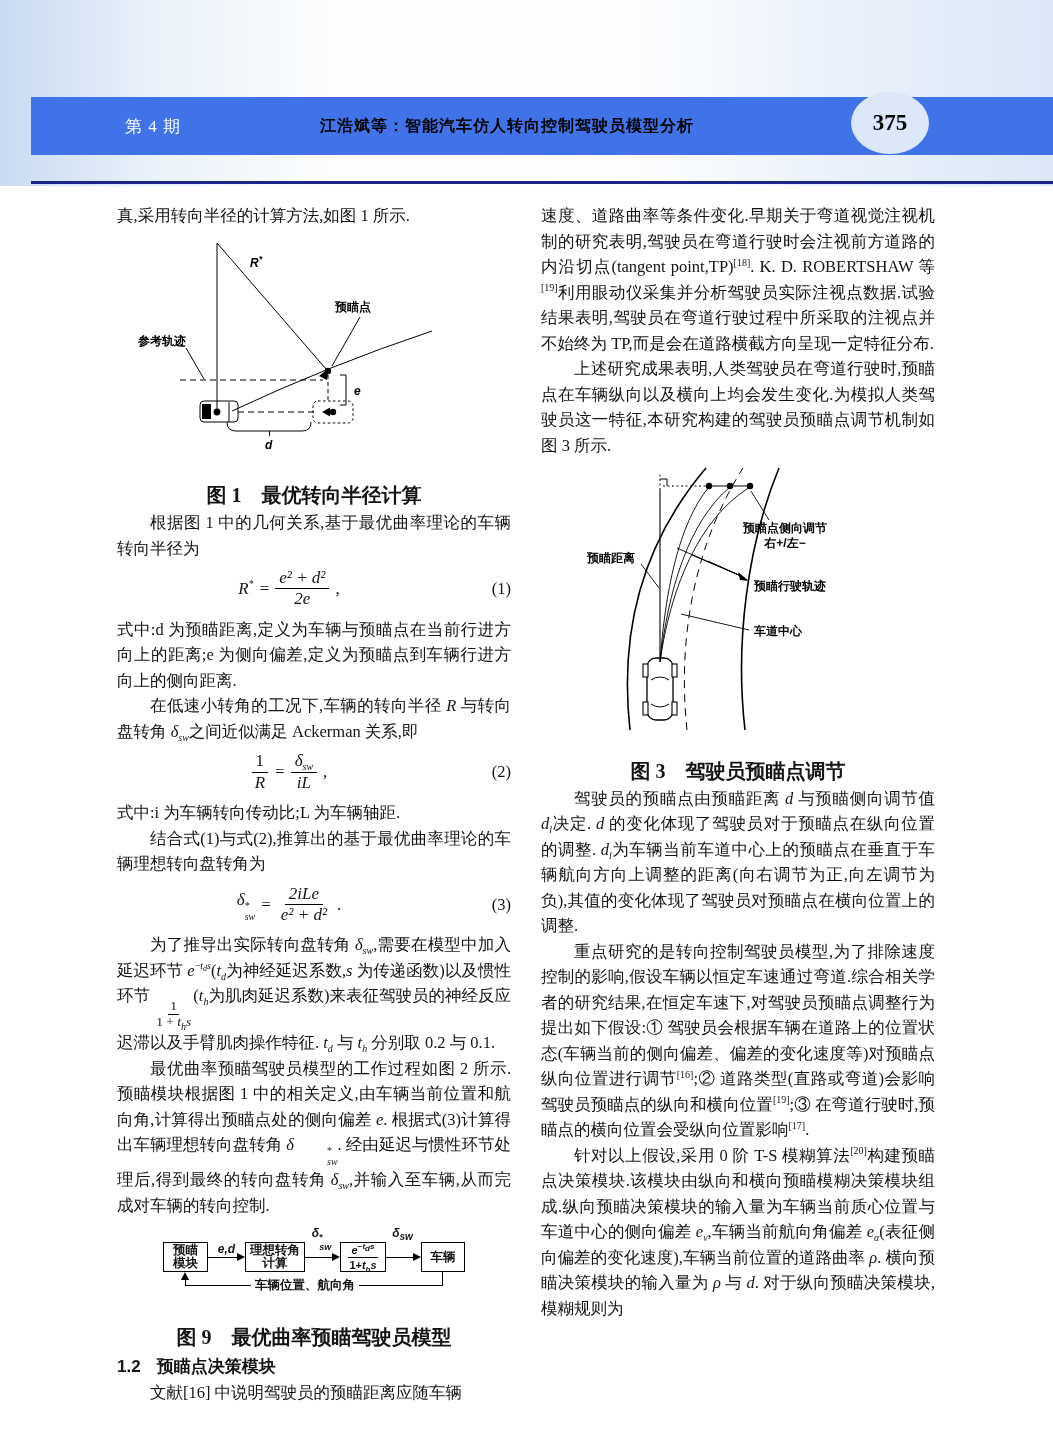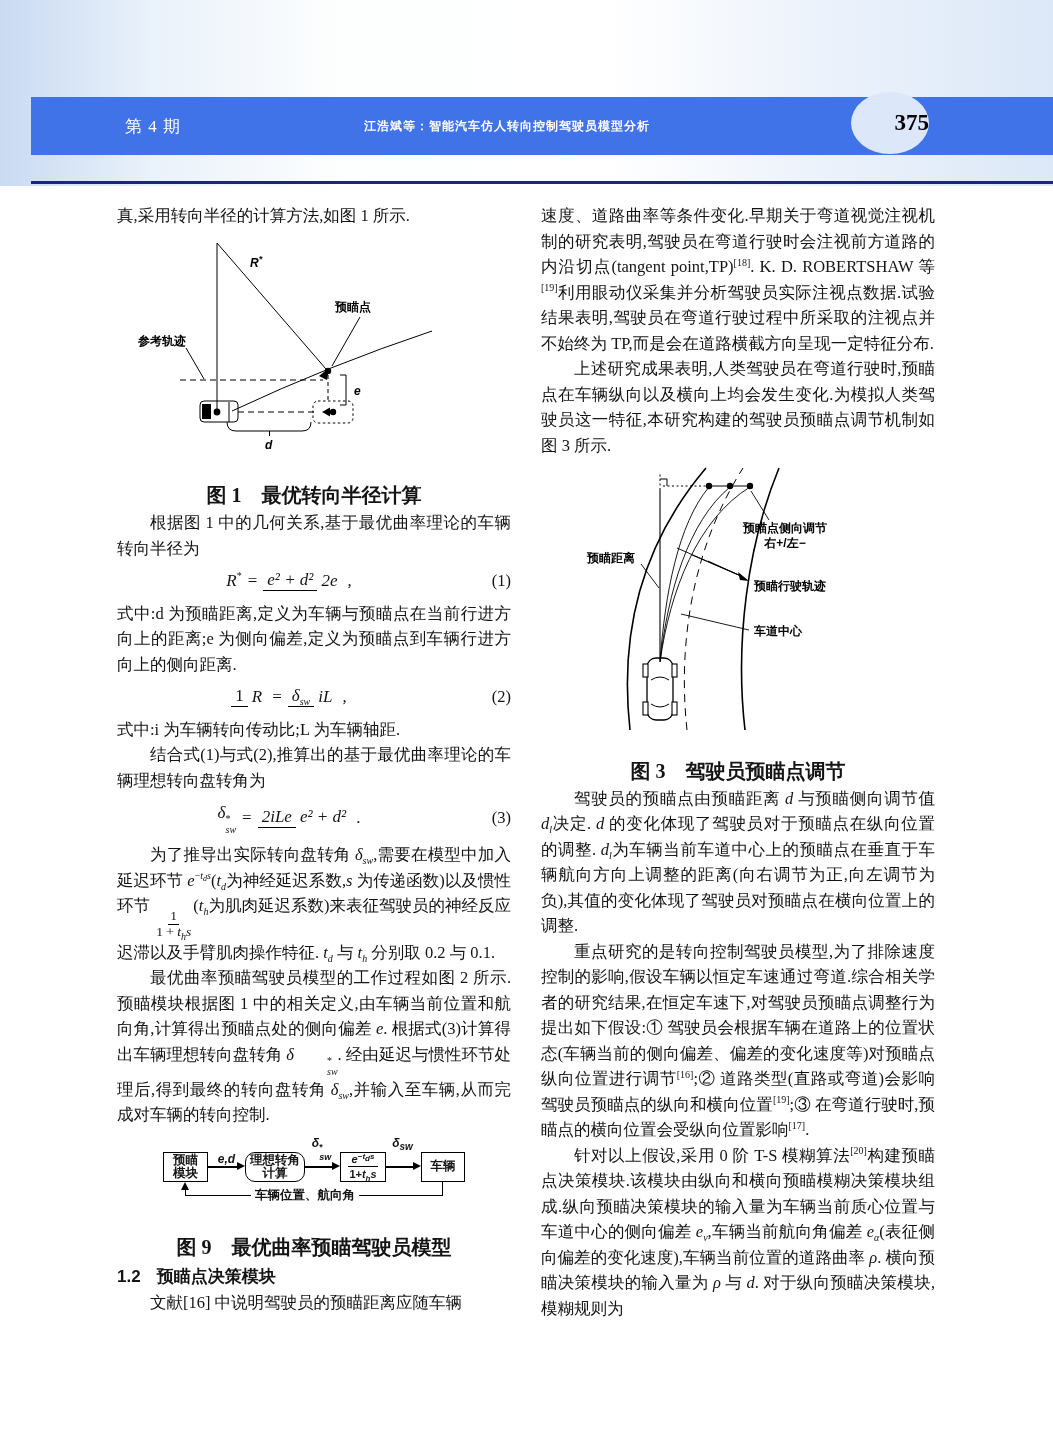--- a/index.html
+++ b/index.html
@@ -5,41 +5,41 @@
   html,body{margin:0;padding:0;background:#fff;}
   .page{position:relative;width:1053px;height:1445px;background:#fff;overflow:hidden;
         font-family:"Liberation Serif","DejaVu Serif",serif;color:#141414;}
   
   .header-zone{position:absolute;left:0;top:0;width:1053px;height:186px;
     background:linear-gradient(90deg,#c9daf2 0%,#e9f1fa 14%,#fdfefe 32%,#ffffff 58%,#eaf1fb 80%,#dce8f8 100%);}
   .header-bar{position:absolute;left:31px;top:97px;right:0;height:58px;background:#4173e8;}
   .issue-label{position:absolute;left:94px;top:0;height:58px;display:flex;align-items:center;
     color:#fff;font-size:17px;font-weight:normal;letter-spacing:1px;}
   .running-title{position:absolute;left:150px;right:220px;top:0;height:58px;display:flex;
-    align-items:center;justify-content:center;color:#ffffff;font-size:12px;font-weight:bold;letter-spacing:1px;}
+    align-items:center;justify-content:center;color:#000000;font-size:16px;font-weight:bold;letter-spacing:1px;}
   .page-circle{position:absolute;left:851px;top:92px;width:78px;height:62px;border-radius:50%;
-    background:#dce8fa;display:flex;align-items:center;justify-content:flex-end;
+    background:#dce8fa;display:flex;align-items:center;justify-content:center;
     font-size:23px;font-weight:bold;color:#000;}
   .header-rule{position:absolute;left:31px;top:181px;right:0;height:3px;background:#1c2487;}
   
   .col{position:absolute;top:203px;width:394px;font-size:16.5px;line-height:25.5px;text-align:justify;}
   .col-left{left:117px;}
   .col-right{left:541px;}
   .para{margin:0;}
   .ind{text-indent:2em;}
   .mi{font-style:italic;}
   sup{font-size:10px;line-height:0;margin-top:8px;}
   sub{font-size:10px;line-height:0;font-style:italic;}
   sup .ssub{font-size:8px;vertical-align:-2px;font-style:italic;}
   .refsup{font-size:10px;line-height:0;font-style:normal;}
   
   .eq{display:flex;align-items:center;margin:7px 0;}
   .eq-body{flex:1;display:flex;align-items:center;justify-content:center;gap:6px;font-size:17px;}
   .eq-no{width:50px;text-align:right;font-size:16.5px;}
-  .fr{display:inline-flex;flex-direction:row;align-items:center;line-height:1.2;}
+  .fr{display:inline-flex;flex-direction:column;align-items:center;line-height:1.2;}
   .fr .top{padding:0 4px;border-bottom:1.3px solid #000;}
   .fr .bot{padding:0 4px;}
   .ss{display:inline-flex;flex-direction:column;align-items:flex-start;vertical-align:-4px;
       line-height:1;font-size:10px;font-style:italic;gap:1px;}
   .ifr{display:inline-flex;flex-direction:column;align-items:center;vertical-align:-9px;
       line-height:1.1;font-size:13.5px;margin:0 2px;text-indent:0;}
   .ifr .top{padding:0 2px;border-bottom:1px solid #000;}
   
   .figwrap{text-align:center;margin:6px 0 4px;}
   .figcaption{font-weight:bold;font-size:20px;line-height:22px;margin-top:20px;text-align:center;text-indent:0;}
@@ -131,20 +131,21 @@
           <span class="top mi">e² + d²</span>
           <span class="bot mi">2e</span>
         </span>
         <span>,</span>
       </div>
       <div class="eq-no">(1)</div>
     </div>
 
     <p class="para">式中:d 为预瞄距离,定义为车辆与预瞄点在当前行进方向上的距离;e 为侧向偏差,定义为预瞄点到车辆行进方向上的侧向距离.</p>
 
+    <p class="para ind"><span>在低速小转角的工况下,车辆的转向半径 </span><span class="mi">R</span><span> 与转向盘转角 </span><span class="mi">δ</span><sub>sw</sub><span>之间近似满足 Ackerman 关系,即</span></p>
 
     <div class="eq">
       <div class="eq-body">
         <span class="fr">
           <span class="top">1</span>
           <span class="bot mi">R</span>
         </span>
         <span>=</span>
         <span class="fr">
           <span class="top"><span class="mi">δ</span><sub>sw</sub></span>
@@ -187,21 +188,21 @@
 
     <div class="figwrap">
       <div class="bd">
         <div class="bd-box" style="left:0;width:45px;">
           <span>预瞄</span>
           <span>模块</span>
         </div>
         <div class="bd-line" style="left:45px;top:28.5px;width:30px;height:1.4px;"></div>
         <div class="bd-arrowhead-r" style="left:74px;top:24.5px;"></div>
         <div class="bd-alabel" style="left:45px;width:37px;margin-top:16px;">e,d</div>
-        <div class="bd-box" style="left:82px;width:60px;border-radius:10px;">
+        <div class="bd-box" style="left:82px;width:60px;">
           <span>理想转角</span>
           <span>计算</span>
         </div>
         <div class="bd-line" style="left:142px;top:28.5px;width:28px;height:1.4px;"></div>
         <div class="bd-arrowhead-r" style="left:169px;top:24.5px;"></div>
         <div class="bd-alabel" style="left:140px;width:37px;"><span>δ</span><span class="ss">
               <span style="font-style:normal">*</span>
               <span>sw</span>
             </span></div>
         <div class="bd-box" style="left:177px;width:46px;">

